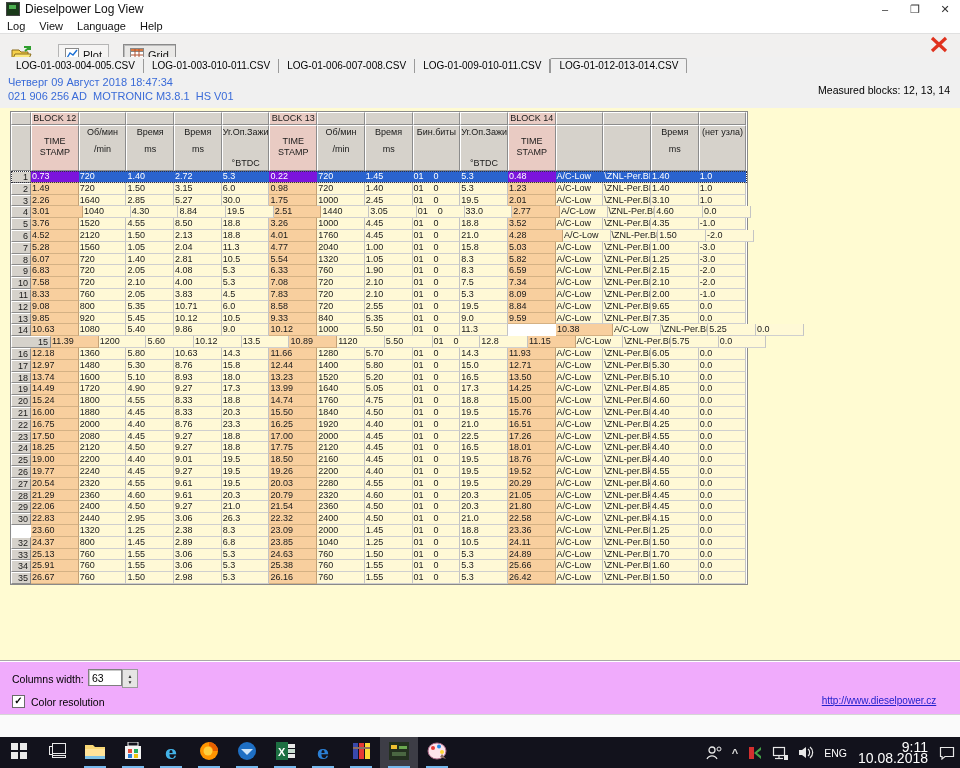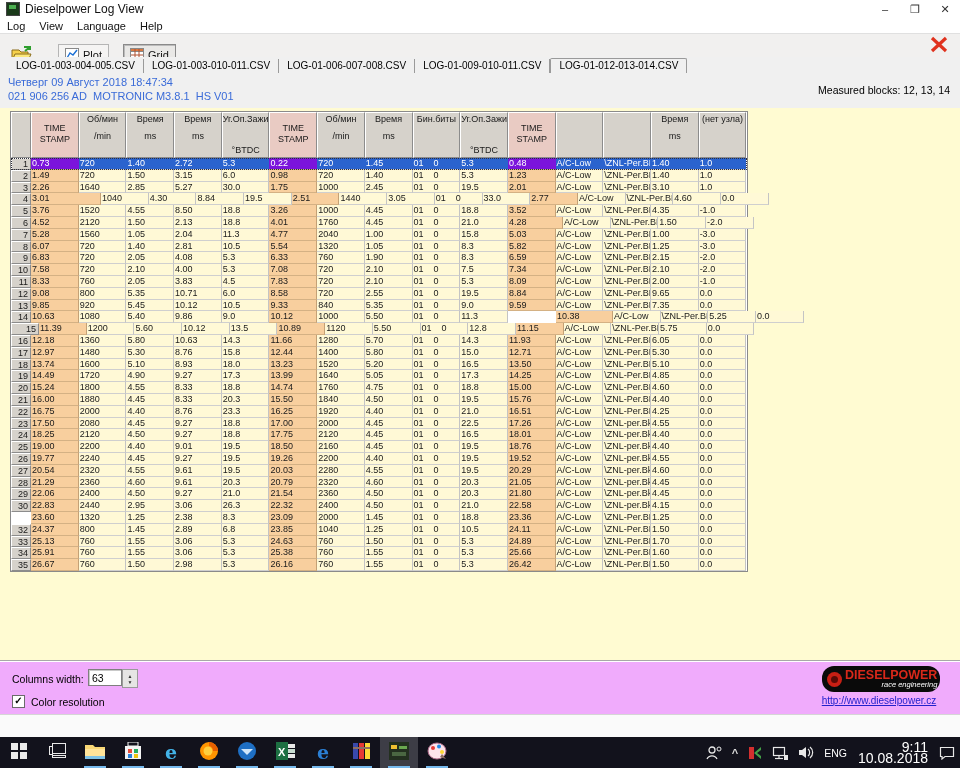--- a/index.html
+++ b/index.html
@@ -144,20 +144,38 @@
 </div>
 
 <div class="infobar">
   <span class="iline iline1">Четверг 09 Август 2018 18:47:34</span>
   <span class="iline iline2">021 906 256 AD  MOTRONIC M3.8.1  HS V01</span>
   <span class="measured">Measured blocks: 12, 13, 14</span>
 </div>
 
 <div class="client">
   <div class="grid">
+      <div class="grow blockrow">
+        <div class="cell hd" style="width: 20px;"></div>
+        <div class="cell hd pink" style="width: 47.7px;">BLOCK 12</div>
+        <div class="cell hd" style="width: 47.7px;"></div>
+        <div class="cell hd" style="width: 47.7px;"></div>
+        <div class="cell hd" style="width: 47.7px;"></div>
+        <div class="cell hd" style="width: 47.7px;"></div>
+        <div class="cell hd pink" style="width: 47.7px;">BLOCK 13</div>
+        <div class="cell hd" style="width: 47.7px;"></div>
+        <div class="cell hd" style="width: 47.7px;"></div>
+        <div class="cell hd" style="width: 47.7px;"></div>
+        <div class="cell hd" style="width: 47.7px;"></div>
+        <div class="cell hd pink" style="width: 47.7px;">BLOCK 14</div>
+        <div class="cell hd" style="width: 47.7px;"></div>
+        <div class="cell hd" style="width: 47.7px;"></div>
+        <div class="cell hd" style="width: 47.7px;"></div>
+        <div class="cell hd" style="width: 47.7px;"></div>
+      </div>
       <div class="grow headrow">
         <div class="cell hd hc" style="width: 20px;"></div>
         <div class="cell hd pink hc" style="width: 47.7px;"><div class="tsl">TIME</div><div class="tsl tsl2">STAMP</div></div>
         <div class="cell hd hc" style="width: 47.7px;"><div class="htop">Об/мин</div><div class="hmid">/min</div></div>
         <div class="cell hd hc" style="width: 47.7px;"><div class="htop">Время</div><div class="hmid">ms</div></div>
         <div class="cell hd hc" style="width: 47.7px;"><div class="htop">Время</div><div class="hmid">ms</div></div>
         <div class="cell hd hc" style="width: 47.7px;"><div class="htop">Уг.Оп.Зажиг</div><div class="hbot">°BTDC</div></div>
         <div class="cell hd pink hc" style="width: 47.7px;"><div class="tsl">TIME</div><div class="tsl tsl2">STAMP</div></div>
         <div class="cell hd hc" style="width: 47.7px;"><div class="htop">Об/мин</div><div class="hmid">/min</div></div>
         <div class="cell hd hc" style="width: 47.7px;"><div class="htop">Время</div><div class="hmid">ms</div></div>
@@ -218,21 +236,21 @@
         <div class="cell dt" style="width: 47.7px;">01    0</div>
         <div class="cell dt" style="width: 47.7px;">19.5</div>
         <div class="cell ts" style="width: 47.7px;">2.01</div>
         <div class="cell dt" style="width: 47.7px;">A/C-Low</div>
         <div class="cell dt" style="width: 47.7px;">\ZNL-Per.BK</div>
         <div class="cell dt" style="width: 47.7px;">3.10</div>
         <div class="cell dt" style="width: 47.7px;">1.0</div>
       </div>
       <div class="grow datarow">
         <div class="cell rn" style="width: 20px;">4</div>
-        <div class="cell ts" style="width: 70px;">3.01</div>
+        <div class="cell ts" style="width: 52px;">3.01</div>
         <div class="cell dt" style="width: 47.7px;">1040</div>
         <div class="cell dt" style="width: 47.7px;">4.30</div>
         <div class="cell dt" style="width: 47.7px;">8.84</div>
         <div class="cell dt" style="width: 47.7px;">19.5</div>
         <div class="cell ts" style="width: 47.7px;">2.51</div>
         <div class="cell dt" style="width: 47.7px;">1440</div>
         <div class="cell dt" style="width: 47.7px;">3.05</div>
         <div class="cell dt" style="width: 47.7px;">01    0</div>
         <div class="cell dt" style="width: 47.7px;">33.0</div>
         <div class="cell ts" style="width: 47.7px;">2.77</div>
@@ -415,21 +433,21 @@
         <div class="cell dt" style="width: 47.7px;">5.50</div>
         <div class="cell dt" style="width: 47.7px;">01    0</div>
         <div class="cell dt" style="width: 47.7px;">11.3</div>
         <div class="cell ts" style="width: 57px; margin-left: 48px;">10.38</div>
         <div class="cell dt" style="width: 47.7px;">A/C-Low</div>
         <div class="cell dt" style="width: 47.7px;">\ZNL-Per.BK</div>
         <div class="cell dt" style="width: 47.7px;">5.25</div>
         <div class="cell dt" style="width: 47.7px;">0.0</div>
       </div>
       <div class="grow datarow">
-        <div class="cell rn" style="width: 28px;">15</div>
+        <div class="cell rn" style="width: 40px;">15</div>
         <div class="cell ts" style="width: 47.7px;">11.39</div>
         <div class="cell dt" style="width: 47.7px;">1200</div>
         <div class="cell dt" style="width: 47.7px;">5.60</div>
         <div class="cell dt" style="width: 47.7px;">10.12</div>
         <div class="cell dt" style="width: 47.7px;">13.5</div>
         <div class="cell ts" style="width: 47.7px;">10.89</div>
         <div class="cell dt" style="width: 47.7px;">1120</div>
         <div class="cell dt" style="width: 47.7px;">5.50</div>
         <div class="cell dt" style="width: 47.7px;">01    0</div>
         <div class="cell dt" style="width: 47.7px;">12.8</div>
@@ -806,27 +824,20 @@
   <span class="cwlabel">Columns width:</span>
   <span class="spinbox">63</span>
   <span class="spinner">
       <span>▲</span>
       <span>▼</span>
     </span>
   <span class="checkrow">
     <span class="checkbox">✓</span>
     <span class="checklabel">Color resolution</span>
   </span>
-  <span class="logo">
-    <span class="turbo"></span>
-    <span class="logotext">
-      <span class="logoname">DIESELPOWER</span>
-      <span class="logotag">race engineering</span>
-    </span>
-  </span>
   <span class="weburl">http://www.dieselpower.cz</span>
 </div>
 
 <div class="strip"></div>
 
 <div class="taskbar">
   <span class="tbtn">
     <span>
       <svg width="16" height="16" viewBox="0 0 16 16">
         <rect x="0" y="0" width="7" height="7" fill="#eaeaea"></rect>

